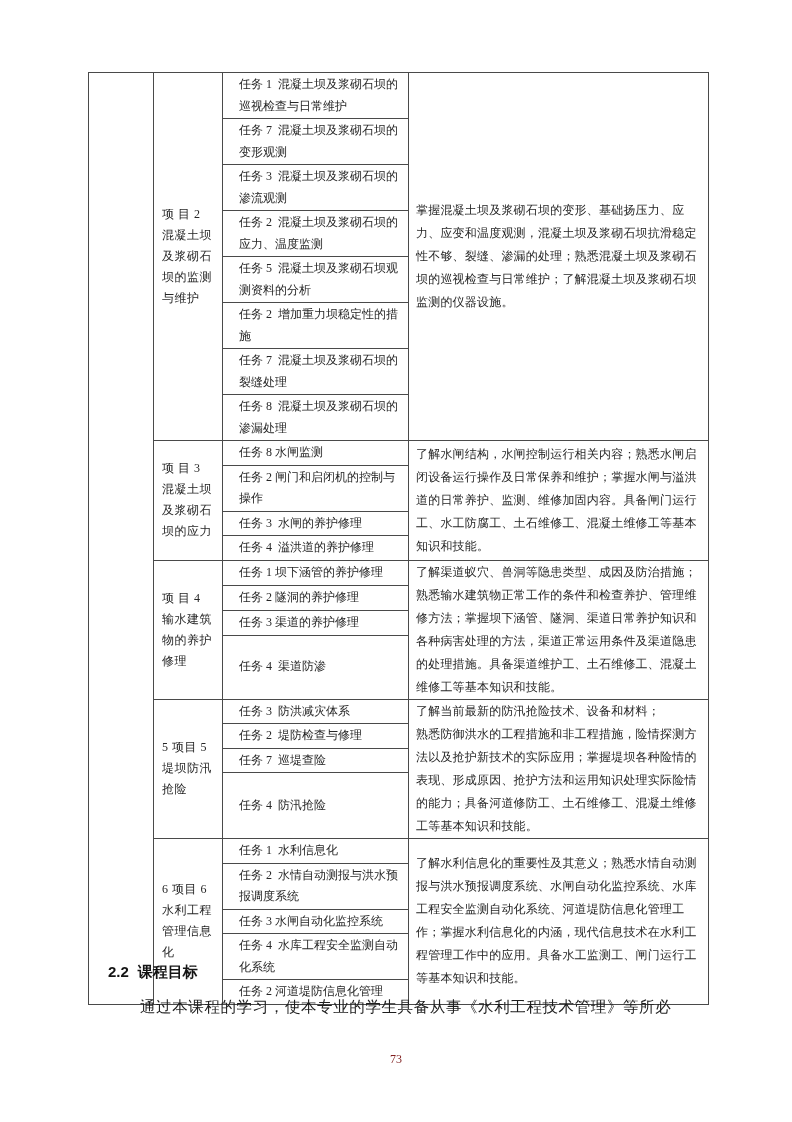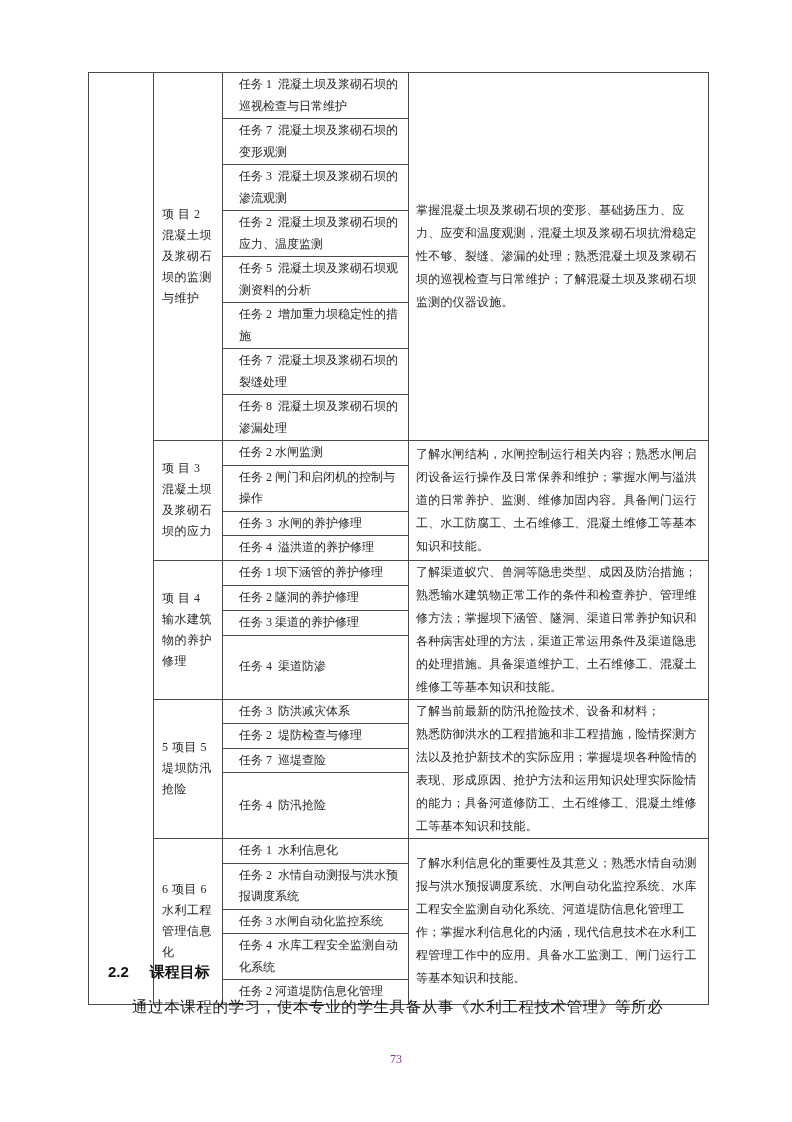--- a/index.html
+++ b/index.html
@@ -16,30 +16,30 @@
   table.course td { border:1px solid #4a4a4a; vertical-align:middle; overflow:hidden; }
   td.c-empty { background:#fff; }
   td.c-proj  { font-size:12px; line-height:21px; padding:2px 8px; letter-spacing:0.5px; }
   .proj-line1 { white-space:pre; }
   .proj-rest  { }
   td.c-task { font-size:12px; line-height:21.5px; padding:1px 6px 1px 16px; white-space:pre-wrap; }
   td.c-desc { font-size:12px; line-height:23px; padding:0 7px; white-space:pre-wrap; letter-spacing:0.2px; }
   .section-heading {
     position:absolute; left:108px; top:963px;
     font-family:"Liberation Sans","DejaVu Sans",sans-serif;
-    font-weight:bold; font-size:15px; color:#141414; display:flex; gap:21px;
+    font-weight:bold; font-size:15px; color:#141414; display:flex; gap:9px;
   }
   .body-paragraph {
-    position:absolute; left:104px; top:995px; width:602px;
+    position:absolute; left:112px; top:995px; width:602px;
     font-size:15.5px; line-height:24px; text-indent:28px;
     color:#1d1d1d; letter-spacing:0.6px;
   }
   .page-number {
     position:absolute; left:0; top:1052px; width:100%;
-    text-align:center; font-size:12px; color:#a21caf;
+    text-align:center; font-size:12px; color:#7f1d1d;
   }
 </style>
 </head>
 <body>
 
 <div class="sheet">
 
   <table class="course">
     <colgroup>
       <col style="width:65px">
@@ -78,21 +78,21 @@
         </tr>
     <tr style="height:44px">
           <td class="c-task">任务 8  混凝土坝及浆砌石坝的渗漏处理</td>
         </tr>
 
     <tr style="height:23px">
       <td class="c-proj" rowspan="4">
         <div class="proj-line1">项 目 3</div>
         <div class="proj-rest">混凝土坝及浆砌石坝的应力</div>
       </td>
-      <td class="c-task">任务 2 水闸监测</td>
+      <td class="c-task">任务 8 水闸监测</td>
       <td class="c-desc" rowspan="4">了解水闸结构，水闸控制运行相关内容；熟悉水闸启闭设备运行操作及日常保养和维护；掌握水闸与溢洪道的日常养护、监测、维修加固内容。具备闸门运行工、水工防腐工、土石维修工、混凝土维修工等基本知识和技能。</td>
     </tr>
     <tr style="height:45px">
           <td class="c-task">任务 2 闸门和启闭机的控制与操作</td>
         </tr>
     <tr style="height:23px">
           <td class="c-task">任务 3  水闸的养护修理</td>
         </tr>
     <tr style="height:24px">
           <td class="c-task">任务 4  溢洪道的养护修理</td>

